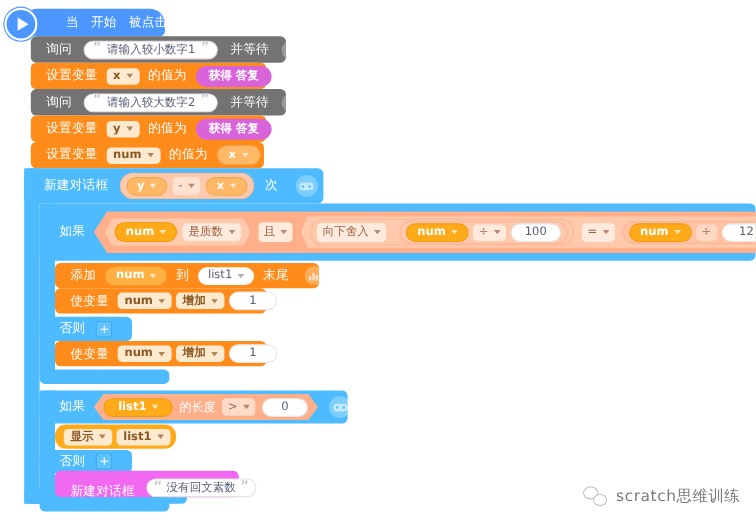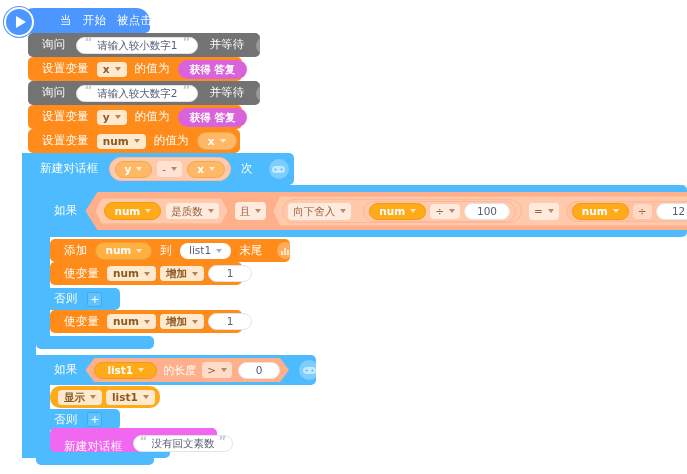--- a/index.html
+++ b/index.html
@@ -547,14 +547,21 @@
     </span>
     <span class="badge">
       <svg width="10" height="10" viewBox="0 0 10 10">
           <path d="M1 4 L3 1 L7 1 L9 4 L5 9 Z" fill="#ffffff" opacity=".7"></path>
         </svg>
     </span>
   </div>
 
   <div class="blk c-ctrl" style="left:36px; top:452px; width:118px; height:13px;"></div>
 
+  <div id="watermark">
+    <span class="wechat">
+      <span class="b1"></span>
+        <span class="b2"></span>
+    </span>
+    <span>scratch思维训练</span>
+  </div>
 
 </div>
 
 </body></html>

